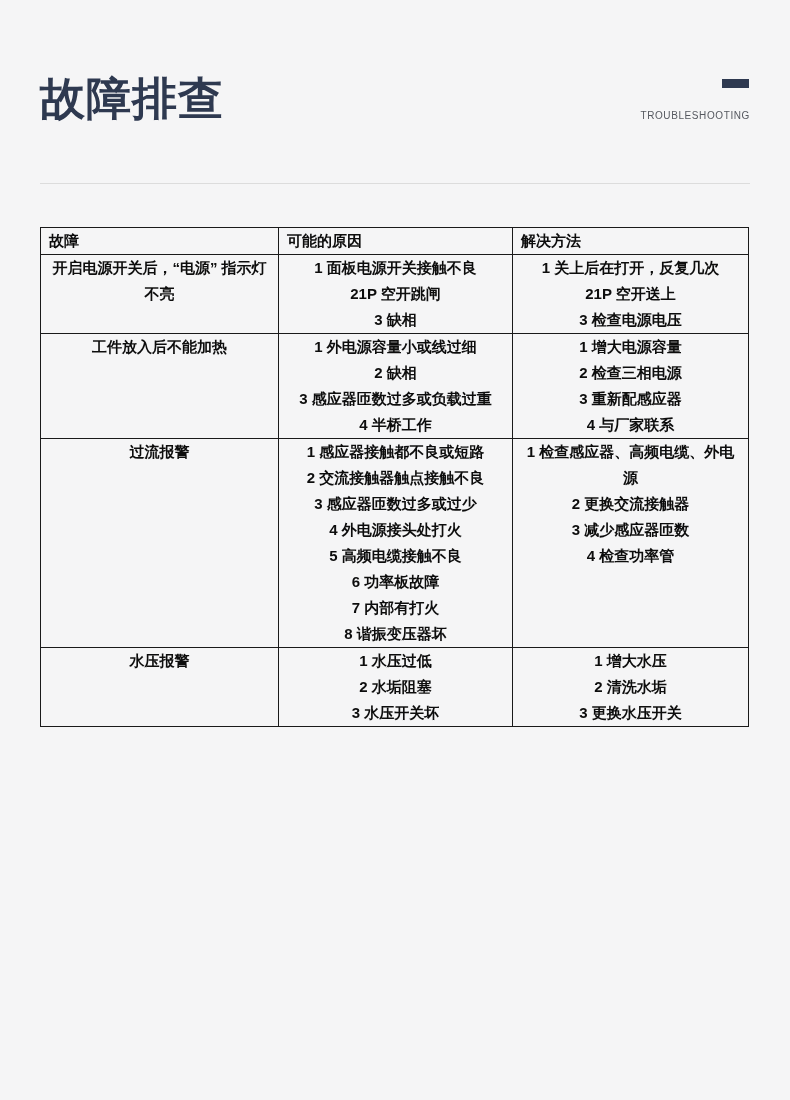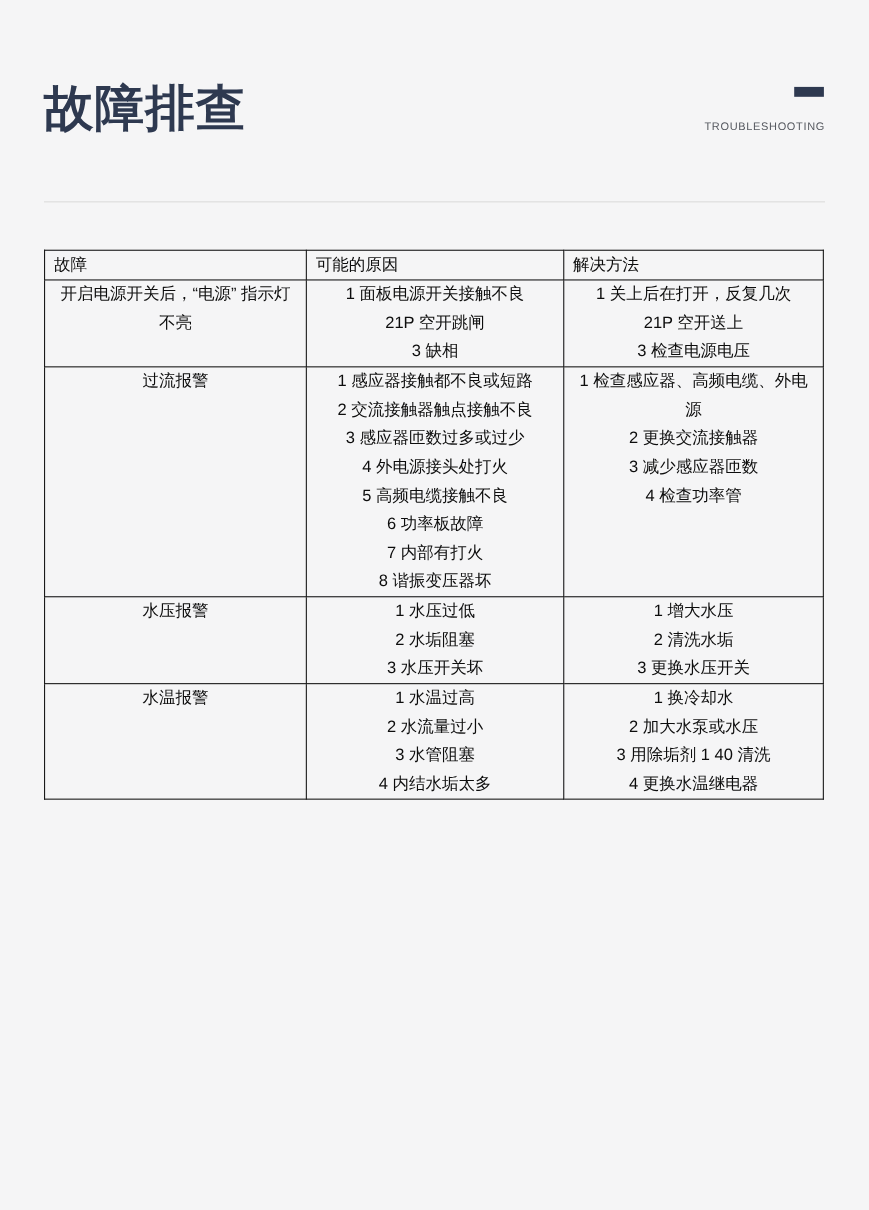--- a/index.html
+++ b/index.html
@@ -55,21 +55,21 @@
     width: 708px;
     border-collapse: collapse;
     table-layout: fixed;
   }
   .ts-table th, .ts-table td {
     border: 1.5px solid #1a1a1a;
     vertical-align: top;
     text-align: left;
     padding: 0 8px;
     font-size: 15px;
-    font-weight: 400;
+    font-weight: 700;
     line-height: 26px;
     color: #0d0d0d;
     word-break: break-word;
   }
   .ts-table th { height: 26px; }
   .cell-line { line-height: 26px; text-align: center; }
 </style>
 </head>
 <body>
 
@@ -106,20 +106,37 @@
             <div class="cell-line">3 缺相</div>
           </td>
           <td>
             <div class="cell-line">1 关上后在打开，反复几次</div>
             <div class="cell-line">21P 空开送上</div>
             <div class="cell-line">3 检查电源电压</div>
           </td>
         </tr>
         <tr>
           <td>
+            <div class="cell-line">工件放入后不能加热</div>
+          </td>
+          <td>
+            <div class="cell-line">1 外电源容量小或线过细</div>
+            <div class="cell-line">2 缺相</div>
+            <div class="cell-line">3 感应器匝数过多或负载过重</div>
+            <div class="cell-line">4 半桥工作</div>
+          </td>
+          <td>
+            <div class="cell-line">1 增大电源容量</div>
+            <div class="cell-line">2 检查三相电源</div>
+            <div class="cell-line">3 重新配感应器</div>
+            <div class="cell-line">4 与厂家联系</div>
+          </td>
+        </tr>
+        <tr>
+          <td>
             <div class="cell-line">过流报警</div>
           </td>
           <td>
             <div class="cell-line">1 感应器接触都不良或短路</div>
             <div class="cell-line">2 交流接触器触点接触不良</div>
             <div class="cell-line">3 感应器匝数过多或过少</div>
             <div class="cell-line">4 外电源接头处打火</div>
             <div class="cell-line">5 高频电缆接触不良</div>
             <div class="cell-line">6 功率板故障</div>
             <div class="cell-line">7 内部有打火</div>
@@ -140,33 +157,16 @@
             <div class="cell-line">1 水压过低</div>
             <div class="cell-line">2 水垢阻塞</div>
             <div class="cell-line">3 水压开关坏</div>
           </td>
           <td>
             <div class="cell-line">1 增大水压</div>
             <div class="cell-line">2 清洗水垢</div>
             <div class="cell-line">3 更换水压开关</div>
           </td>
         </tr>
-        <tr>
-          <td>
-            <div class="cell-line">水温报警</div>
-          </td>
-          <td>
-            <div class="cell-line">1 水温过高</div>
-            <div class="cell-line">2 水流量过小</div>
-            <div class="cell-line">3 水管阻塞</div>
-            <div class="cell-line">4 内结水垢太多</div>
-          </td>
-          <td>
-            <div class="cell-line">1 换冷却水</div>
-            <div class="cell-line">2 加大水泵或水压</div>
-            <div class="cell-line">3 用除垢剂 1 40 清洗</div>
-            <div class="cell-line">4 更换水温继电器</div>
-          </td>
-        </tr>
       </tbody>
   </table>
 
 </div>
 
 </body></html>

